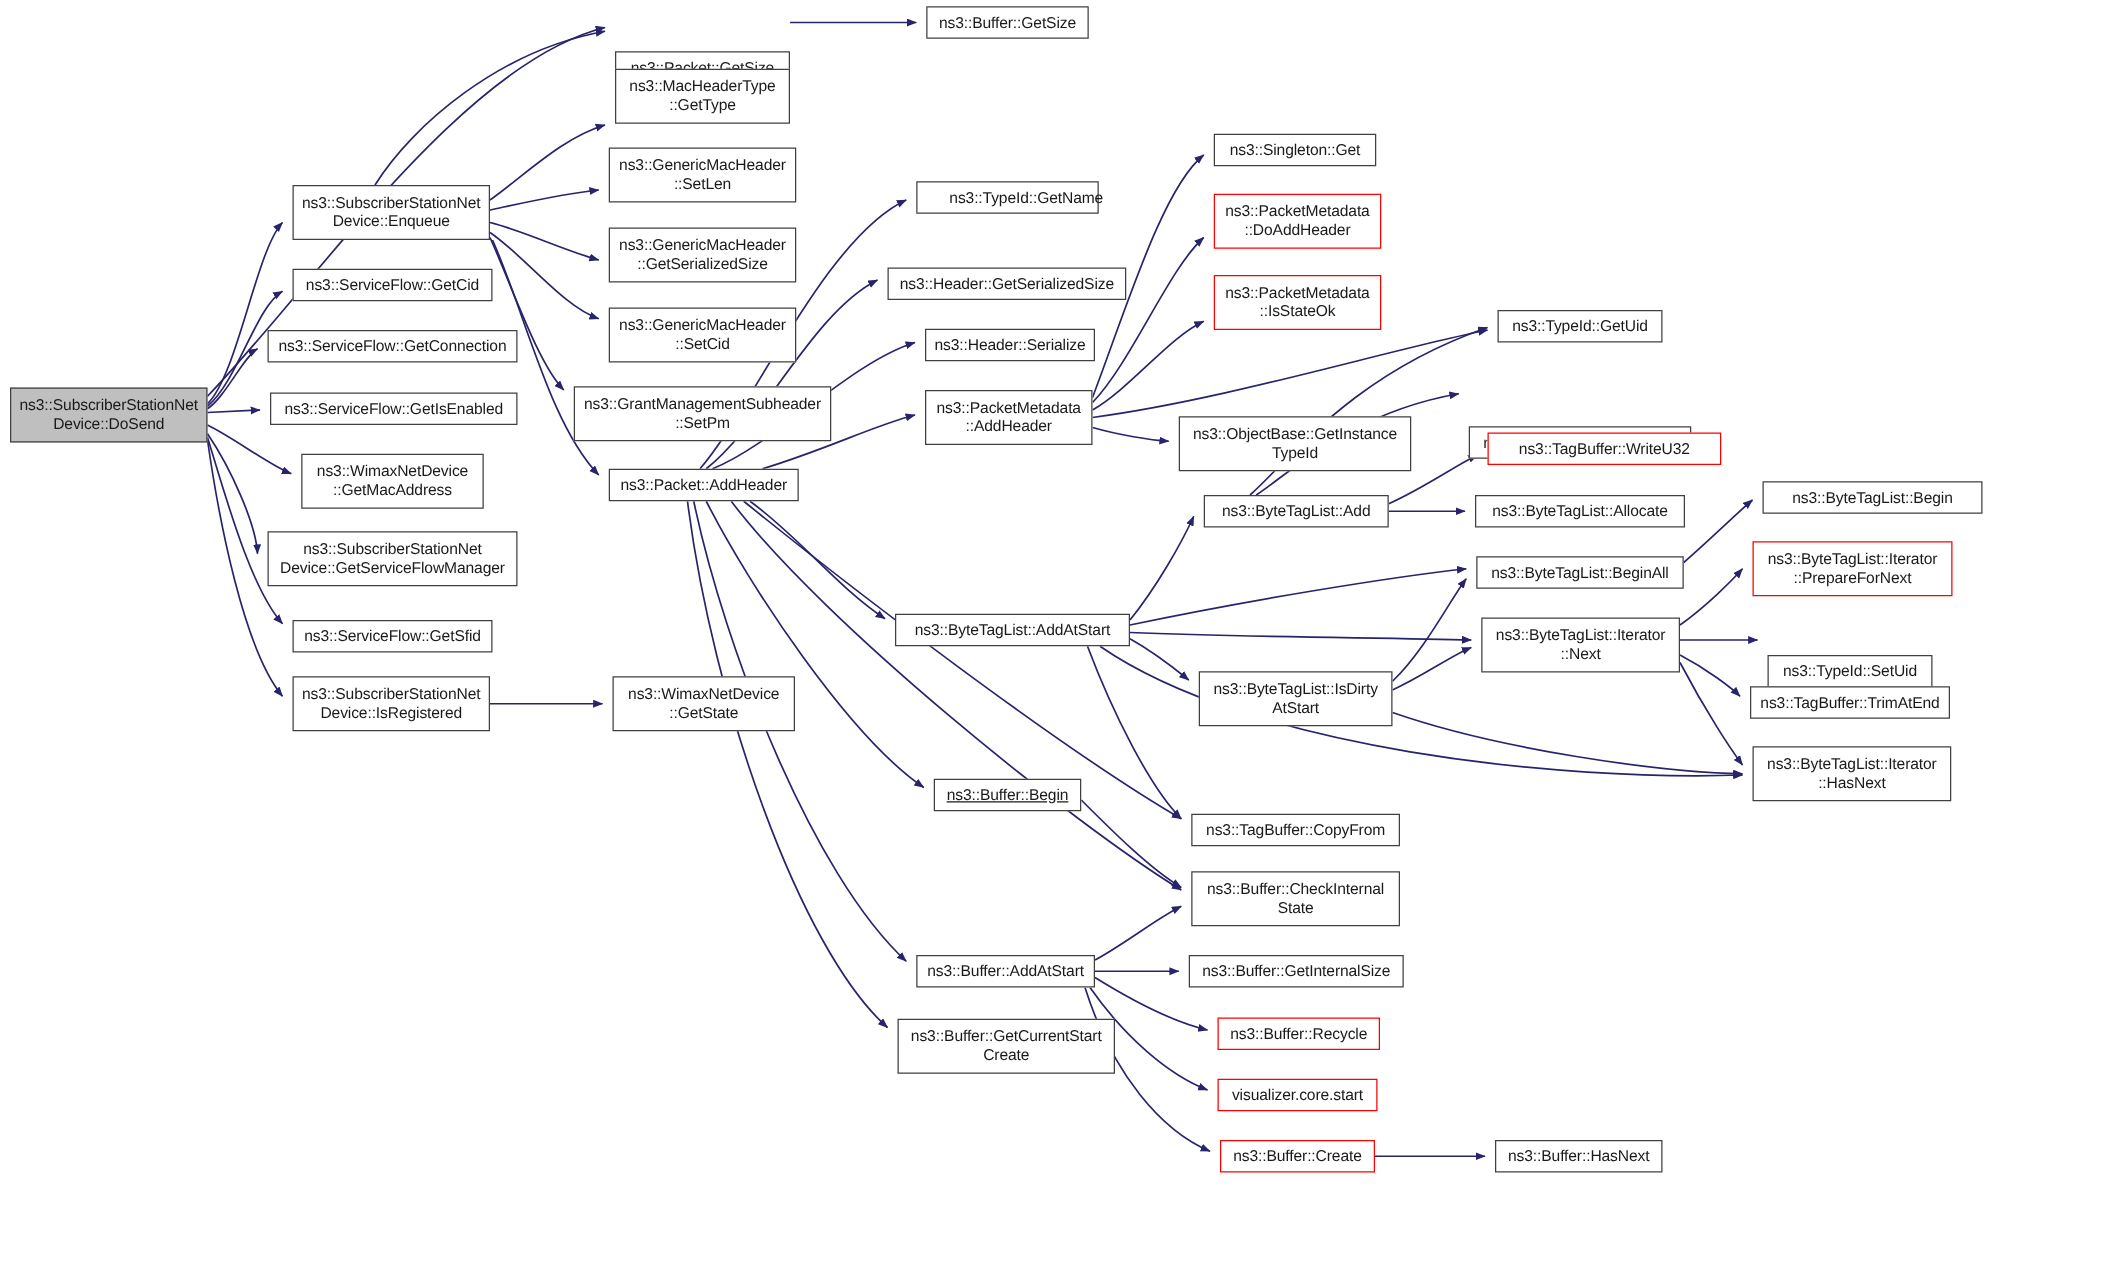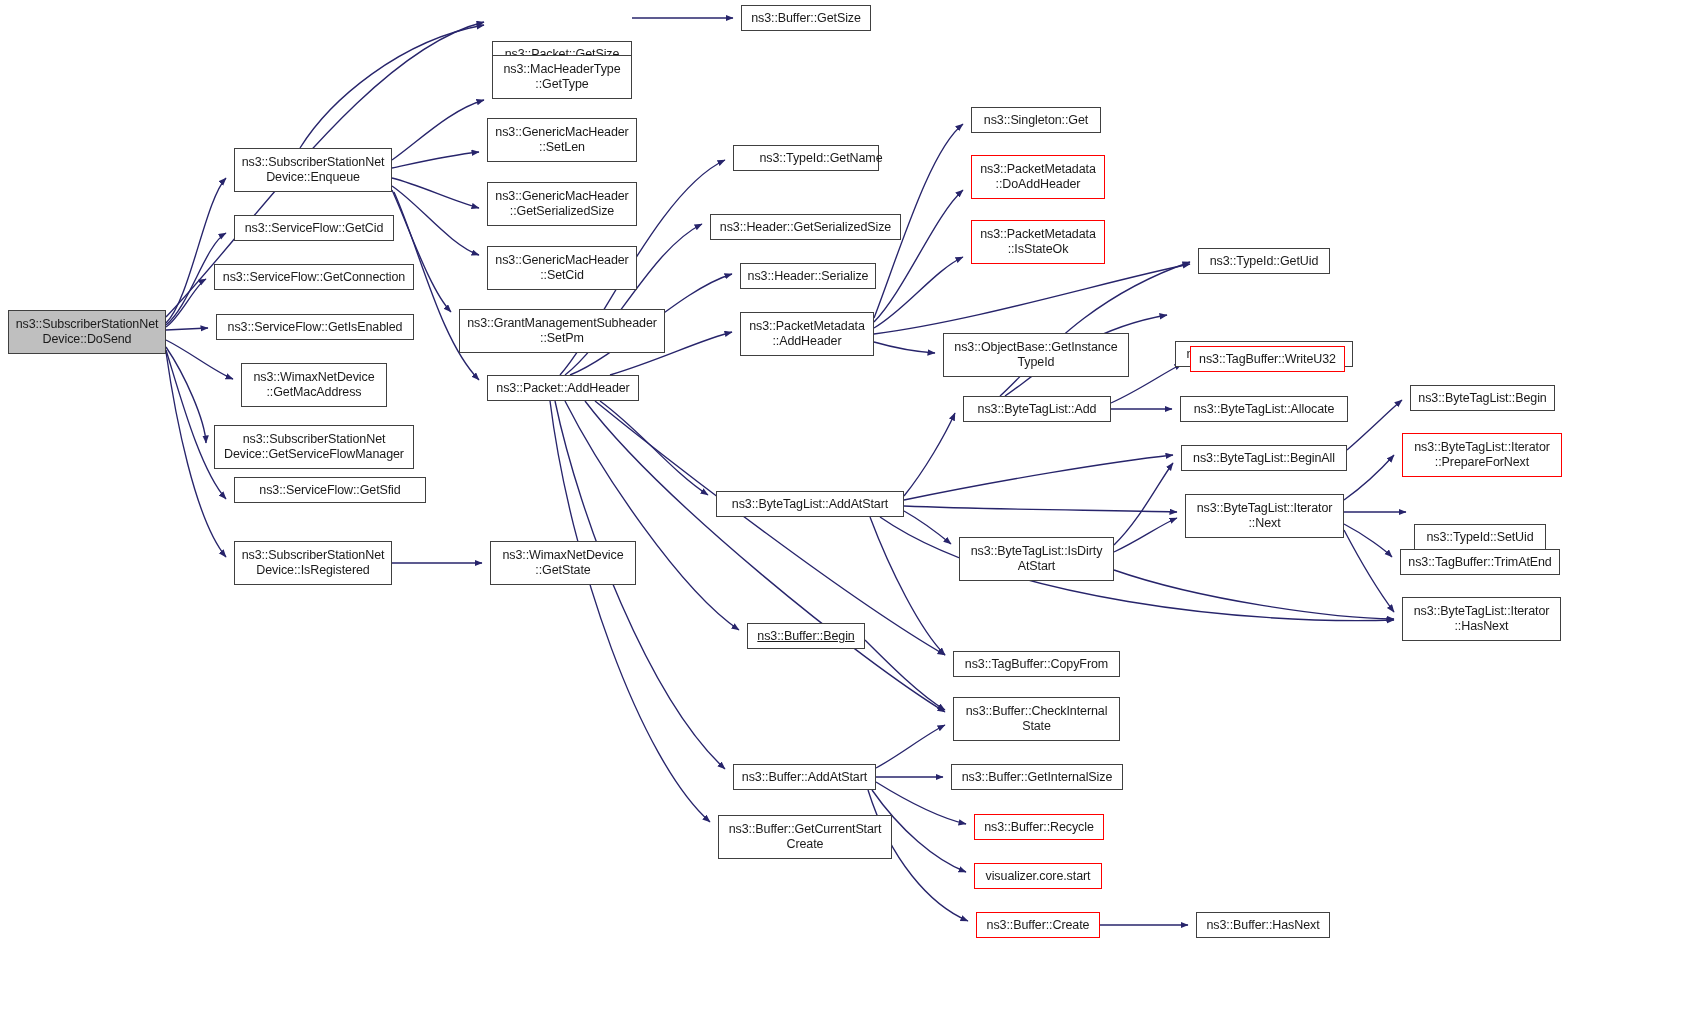--- a/index.html
+++ b/index.html
@@ -136,21 +136,21 @@
 ::GetSerializedSize</div>
       <div class="node" style="left: 487px; top: 246px; width: 150px; height: 44px;">ns3::GenericMacHeader
 ::SetCid</div>
       <div class="node" style="left: 234px; top: 215px; width: 160px; height: 26px;">ns3::ServiceFlow::GetCid</div>
       <div class="node" style="left: 214px; top: 264px; width: 200px; height: 26px;">ns3::ServiceFlow::GetConnection</div>
       <div class="node" style="left: 216px; top: 314px; width: 198px; height: 26px;">ns3::ServiceFlow::GetIsEnabled</div>
       <div class="node" style="left: 241px; top: 363px; width: 146px; height: 44px;">ns3::WimaxNetDevice
 ::GetMacAddress</div>
       <div class="node" style="left: 214px; top: 425px; width: 200px; height: 44px;">ns3::SubscriberStationNet
 Device::GetServiceFlowManager</div>
-      <div class="node" style="left: 234px; top: 477px; width: 192px; height: 26px;">ns3::ServiceFlow::GetSfid</div>
+      <div class="node" style="left: 234px; top: 496px; width: 160px; height: 26px;">ns3::ServiceFlow::GetSfid</div>
       <div class="node" style="left: 234px; top: 541px; width: 158px; height: 44px;">ns3::SubscriberStationNet
 Device::IsRegistered</div>
       <div class="node" style="left: 490px; top: 541px; width: 146px; height: 44px;">ns3::WimaxNetDevice
 ::GetState</div>
       <div class="node" style="left: 459px; top: 309px; width: 206px; height: 44px;">ns3::GrantManagementSubheader
 ::SetPm</div>
       <div class="node" style="left: 487px; top: 375px; width: 152px; height: 26px;">ns3::Packet::AddHeader</div>
       <div class="node" style="left: 733px; top: 145px; width: 146px; height: 26px; padding-left: 33px;">ns3::TypeId::GetName</div>
       <div class="node" style="left: 710px; top: 214px; width: 191px; height: 26px;">ns3::Header::GetSerializedSize</div>
       <div class="node" style="left: 740px; top: 263px; width: 136px; height: 26px;">ns3::Header::Serialize</div>
@@ -158,24 +158,24 @@
 ::AddHeader</div>
       <div class="node" style="left: 971px; top: 107px; width: 130px; height: 26px;">ns3::Singleton::Get</div>
       <div class="node red" style="left: 971px; top: 155px; width: 134px; height: 44px;">ns3::PacketMetadata
 ::DoAddHeader</div>
       <div class="node red" style="left: 971px; top: 220px; width: 134px; height: 44px;">ns3::PacketMetadata
 ::IsStateOk</div>
       <div class="node" style="left: 943px; top: 333px; width: 186px; height: 44px;">ns3::ObjectBase::GetInstance
 TypeId</div>
       <div class="node" style="left: 1198px; top: 248px; width: 132px; height: 26px;">ns3::TypeId::GetUid</div>
       <div class="node" style="left: 1175px; top: 297px; width: 178px; height: 26px; margin-top: 44px;">ns3::ByteTagList::Deallocate</div>
-      <div class="node red" style="left: 1190px; top: 346px; width: 155px; height: 26px;">ns3::TagBuffer::WriteU32</div>
+      <div class="node red" style="left: 1190px; top: 346px; width: 187px; height: 26px;">ns3::TagBuffer::WriteU32</div>
       <div class="node" style="left: 963px; top: 396px; width: 148px; height: 26px;">ns3::ByteTagList::Add</div>
       <div class="node" style="left: 1180px; top: 396px; width: 168px; height: 26px;">ns3::ByteTagList::Allocate</div>
-      <div class="node" style="left: 1410px; top: 385px; width: 145px; height: 26px;">ns3::ByteTagList::Begin</div>
+      <div class="node" style="left: 1410px; top: 385px; width: 176px; height: 26px;">ns3::ByteTagList::Begin</div>
       <div class="node" style="left: 1181px; top: 445px; width: 166px; height: 26px;">ns3::ByteTagList::BeginAll</div>
       <div class="node red" style="left: 1402px; top: 433px; width: 160px; height: 44px;">ns3::ByteTagList::Iterator
 ::PrepareForNext</div>
       <div class="node" style="left: 1185px; top: 494px; width: 159px; height: 44px;">ns3::ByteTagList::Iterator
 ::Next</div>
       <div class="node" style="left: 1414px; top: 499px; width: 132px; height: 26px; margin-top: 25px;">ns3::TypeId::SetUid</div>
       <div class="node" style="left: 1400px; top: 549px; width: 160px; height: 26px;">ns3::TagBuffer::TrimAtEnd</div>
       <div class="node" style="left: 1402px; top: 597px; width: 159px; height: 44px;">ns3::ByteTagList::Iterator
 ::HasNext</div>
       <div class="node" style="left: 716px; top: 491px; width: 188px; height: 26px;">ns3::ByteTagList::AddAtStart</div>

